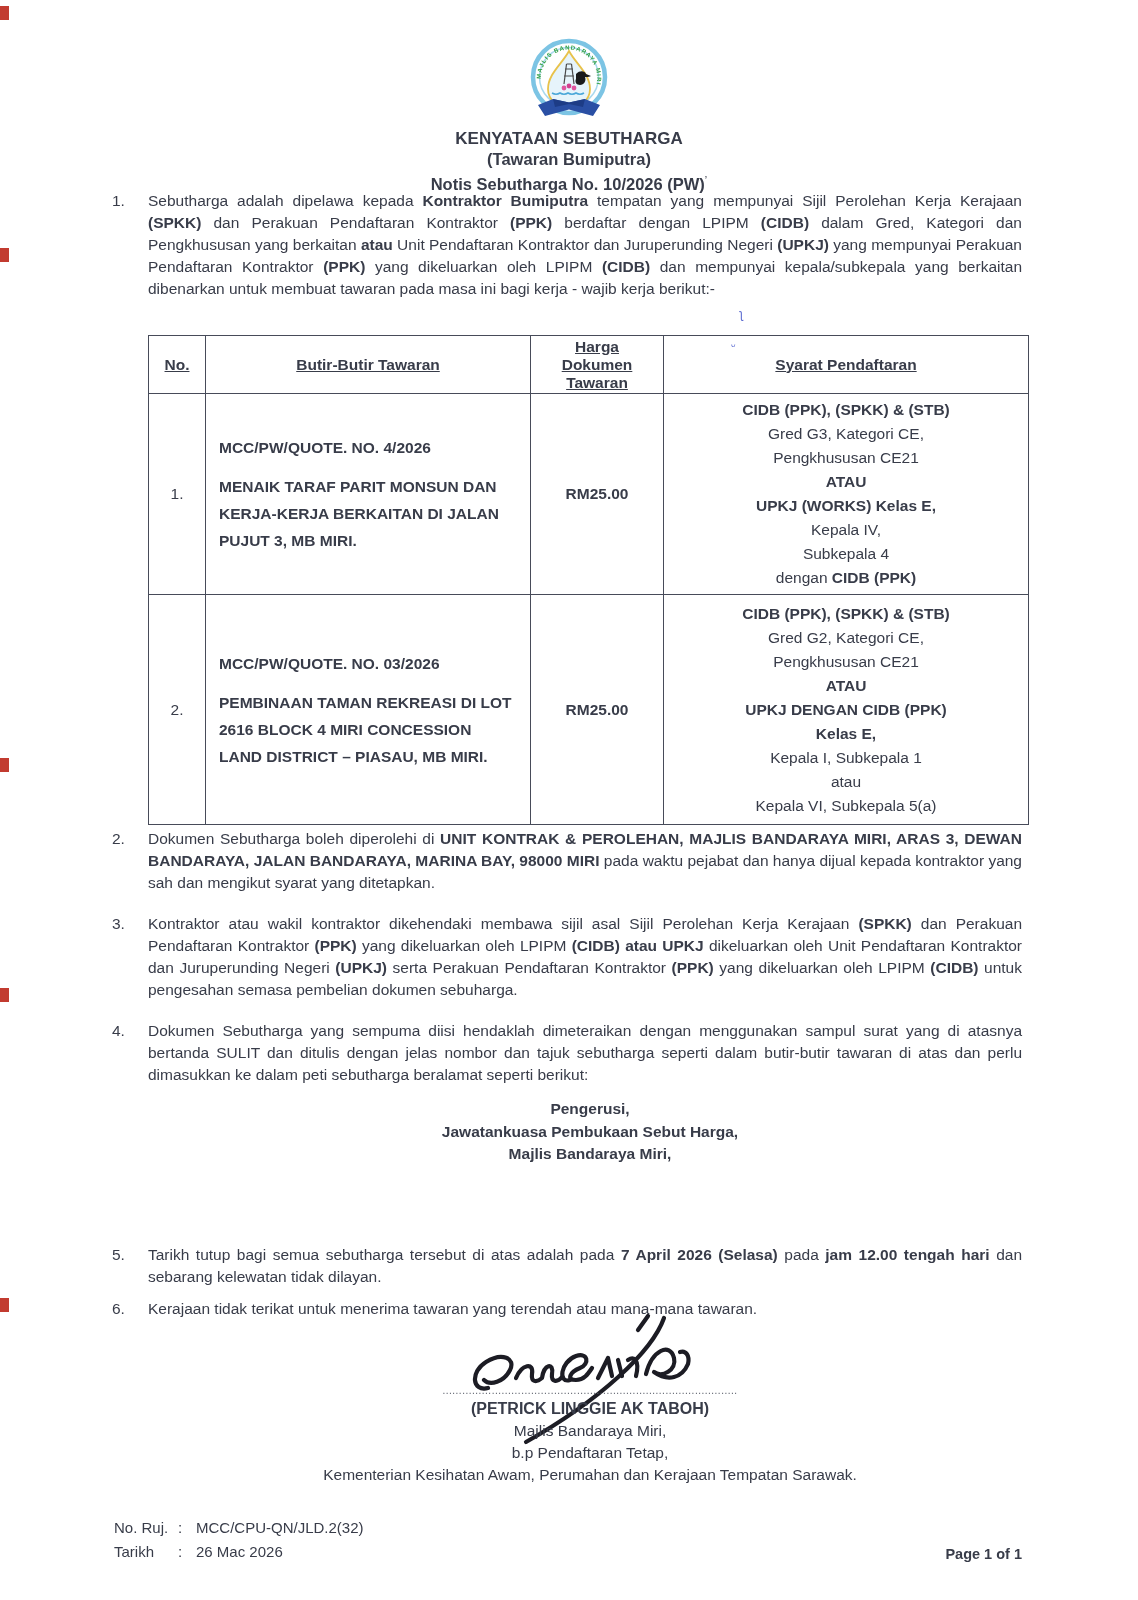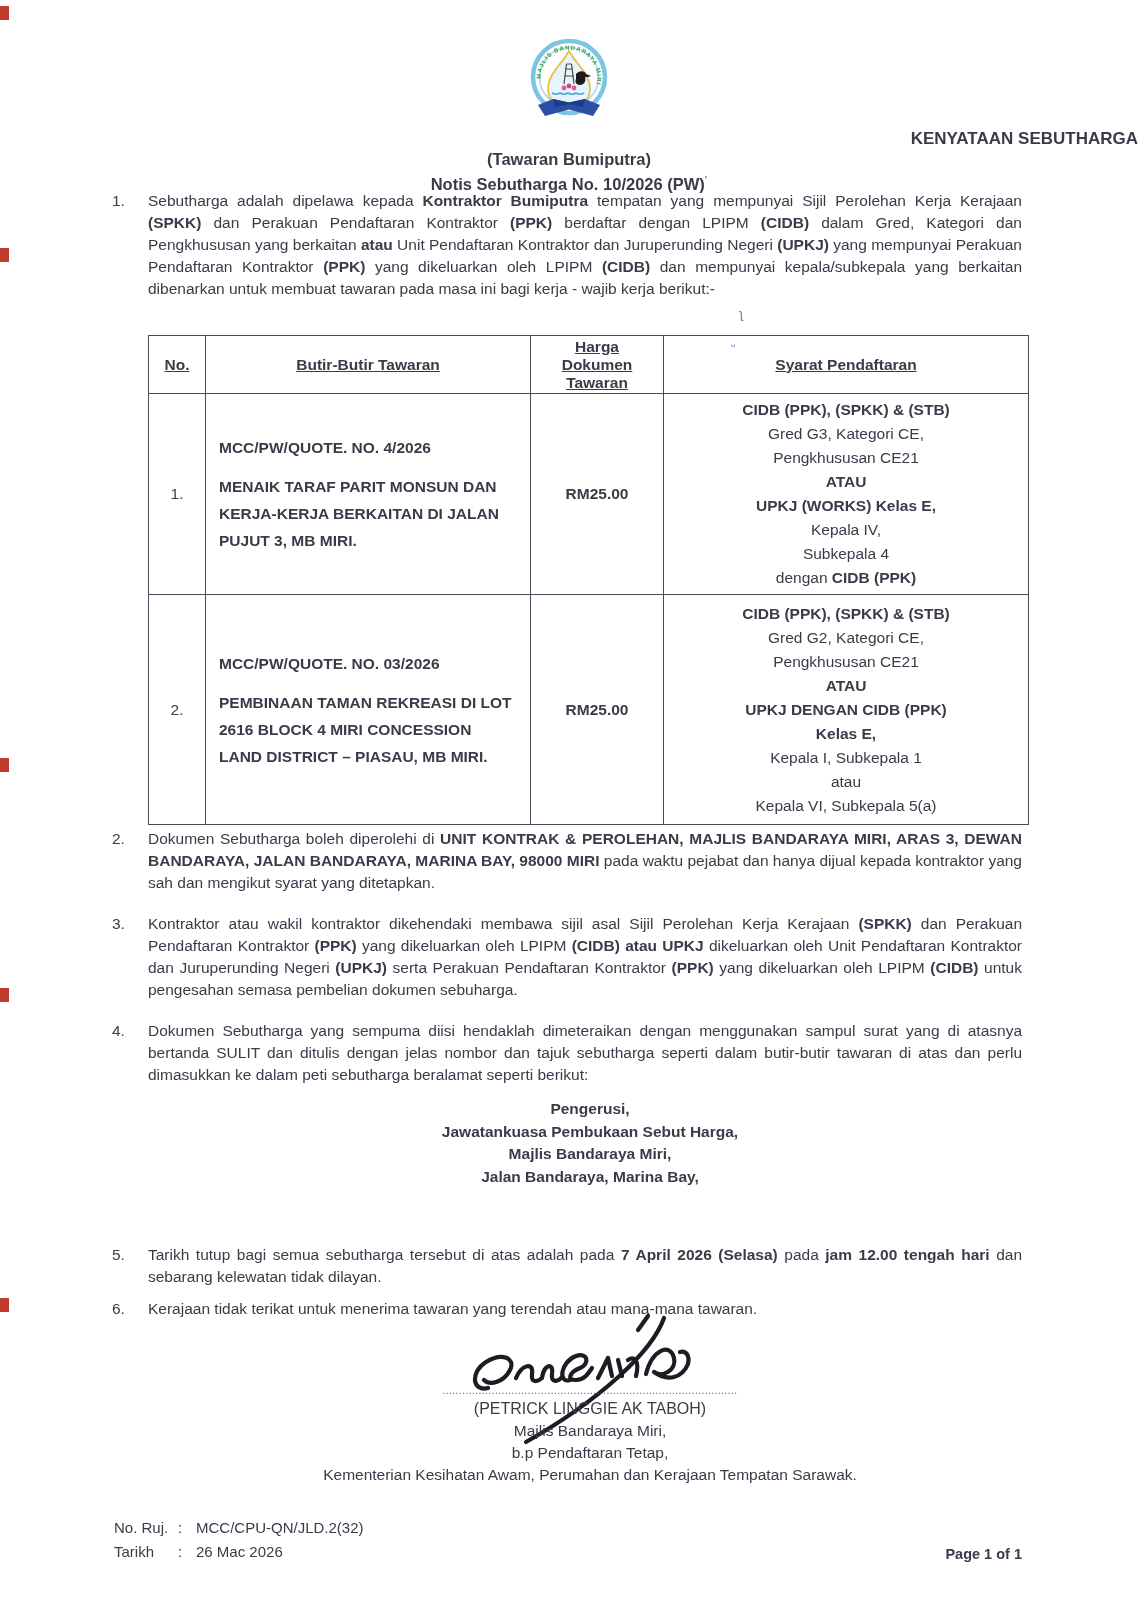--- a/index.html
+++ b/index.html
@@ -4,21 +4,21 @@
 <style>
   html,body{margin:0;padding:0;background:#fff;}
   .page{
     position:relative;width:1138px;height:1600px;background:#ffffff;
     font-family:"Liberation Sans",sans-serif;color:#383c49;overflow:hidden;
   }
   .b{font-weight:700;}
   
   .header{position:absolute;top:38px;left:0;width:100%;text-align:center;}
   .crest{display:block;margin:0 auto 4px auto;}
-  .title1{font-size:17px;font-weight:700;line-height:21px;text-align:right;}
+  .title1{font-size:17px;font-weight:700;line-height:21px;}
   .title2{font-size:16.5px;font-weight:700;line-height:21px;}
   .title3{font-size:16.5px;font-weight:700;line-height:21px;}
   .stray-sup{font-size:11px;vertical-align:6px;font-weight:400;}
   
   .item{position:absolute;left:112px;width:910px;display:flex;font-size:15.5px;line-height:22px;}
   .item .no{flex:0 0 36px;}
   .item .body{flex:1;text-align:justify;}
   .p1{top:190px;} .p2{top:828px;} .p3{top:913px;} .p4{top:1020px;}
   .p5{top:1244px;} .p6{top:1298px;}
   
@@ -34,21 +34,21 @@
   td.c-butir{padding:6px 13px;font-weight:700;font-size:15.5px;line-height:27px;}
   .q-ref{margin-bottom:12px;}
   td.c-harga{text-align:center;font-weight:700;font-size:15.5px;}
   td.c-syarat{text-align:center;font-size:15.5px;line-height:24px;padding:4px 6px;}
   
   .address{position:absolute;top:1098px;left:160px;width:860px;text-align:center;
            font-weight:700;font-size:15.5px;line-height:22.5px;}
   .sig-art{position:absolute;top:1300px;left:430px;}
   .sig-block{position:absolute;top:1384px;left:160px;width:860px;text-align:center;font-size:15.5px;}
   .sig-dots{font-size:10px;letter-spacing:0.5px;color:#5a5e6a;line-height:14px;display:block;}
-  .sig-name{font-weight:400;font-size:16px;line-height:22px;text-align:center;}
+  .sig-name{font-weight:700;font-size:16px;line-height:22px;text-align:center;}
   .sig-roles{line-height:22px;}
   
   .footer{position:absolute;top:1516px;left:114px;font-size:15px;line-height:24px;}
   .footer .lbl{display:inline-block;width:64px;}
   .footer .col{display:inline-block;width:18px;}
   .page-num{position:absolute;top:1546px;right:116px;font-size:14.5px;font-weight:700;}
   
   .red-mark{position:absolute;left:0;width:9px;height:14px;background:#c23b30;}
   .pen-mark{position:absolute;color:#5b6bd0;font-size:12px;line-height:12px;}
 </style>
@@ -153,21 +153,20 @@
 
   <div class="item p4">
     <span class="no">4.</span>
     <div class="body"><span>Dokumen Sebutharga yang sempuma diisi hendaklah dimeteraikan dengan menggunakan sampul surat yang di atasnya bertanda SULIT dan ditulis dengan jelas nombor dan tajuk sebutharga seperti dalam butir-butir tawaran di atas dan perlu dimasukkan ke dalam peti sebutharga beralamat seperti berikut:</span></div>
   </div>
 
   <div class="address">
       <div>Pengerusi,</div>
       <div>Jawatankuasa Pembukaan Sebut Harga,</div>
       <div>Majlis Bandaraya Miri,</div>
-      <div>Jalan Bandaraya, Marina Bay,</div>
     </div>
 
   <div class="item p5">
     <span class="no">5.</span>
     <div class="body"><span>Tarikh tutup bagi semua sebutharga tersebut di atas adalah pada </span><span class="b">7 April 2026 (Selasa)</span><span> pada </span><span class="b">jam 12.00 tengah hari</span><span> dan sebarang kelewatan tidak dilayan.</span></div>
   </div>
 
   <div class="item p6">
     <span class="no">6.</span>
     <div class="body"><span>Kerajaan tidak terikat untuk menerima tawaran yang terendah atau mana-mana tawaran.</span></div>

